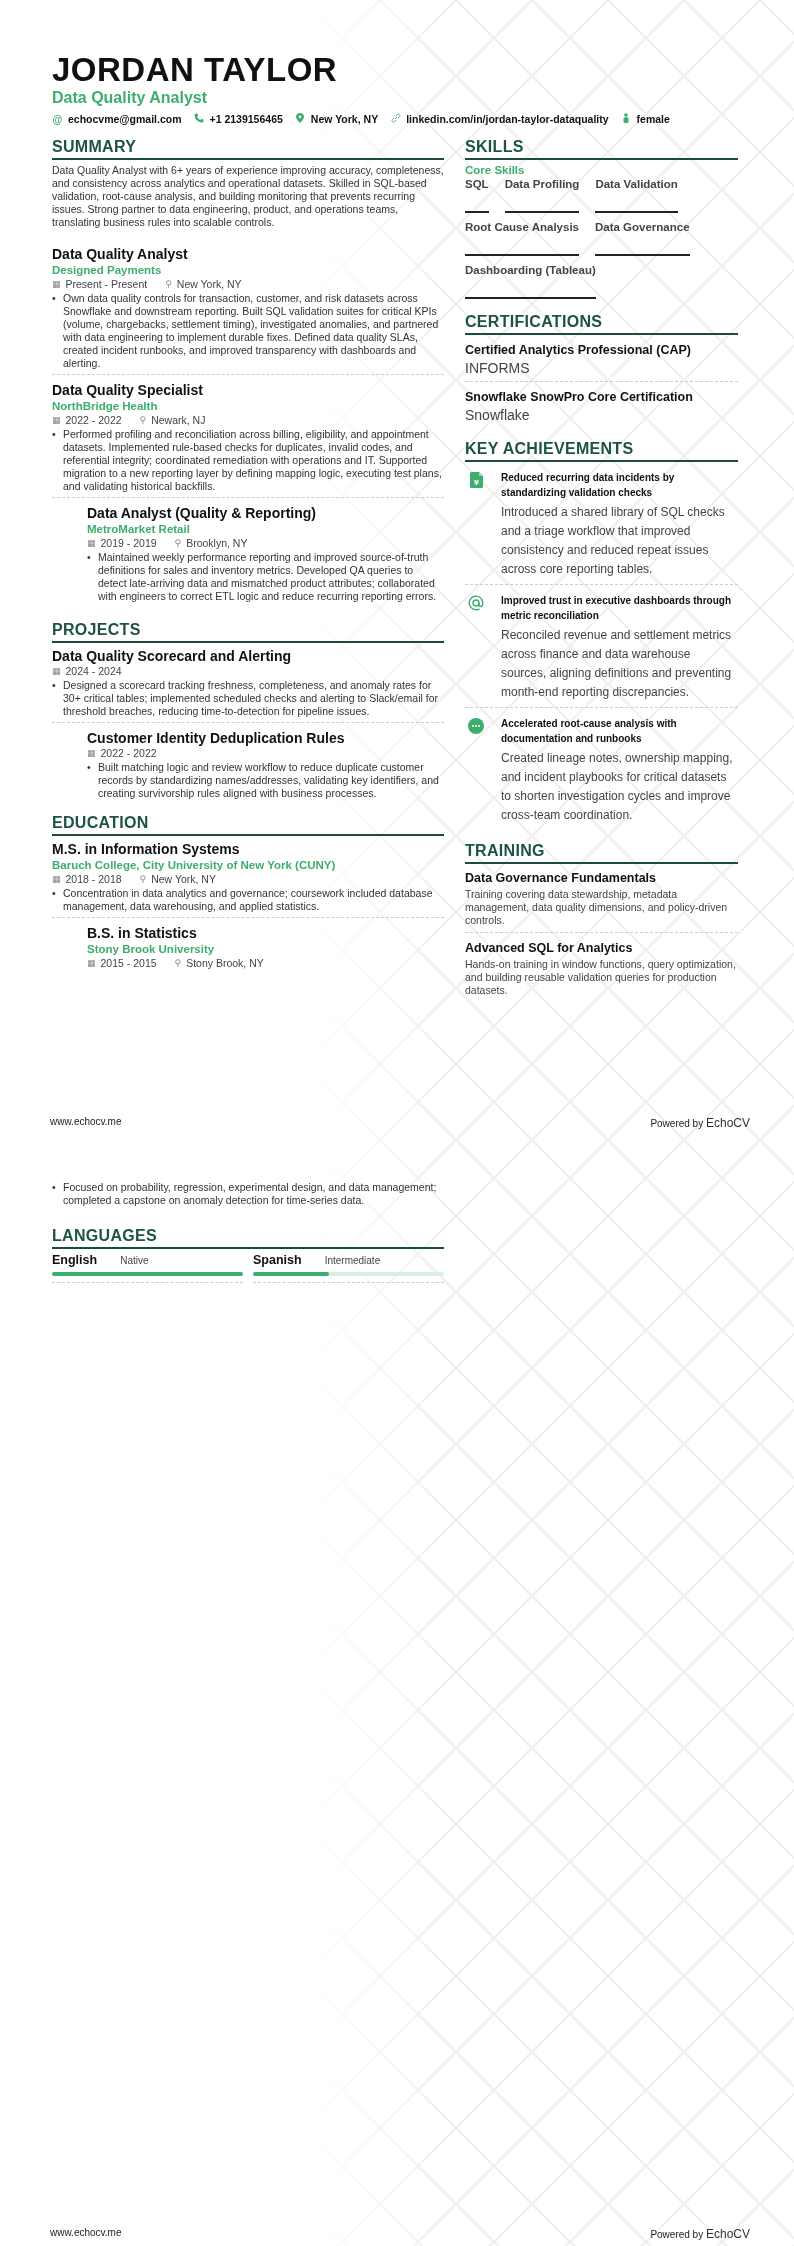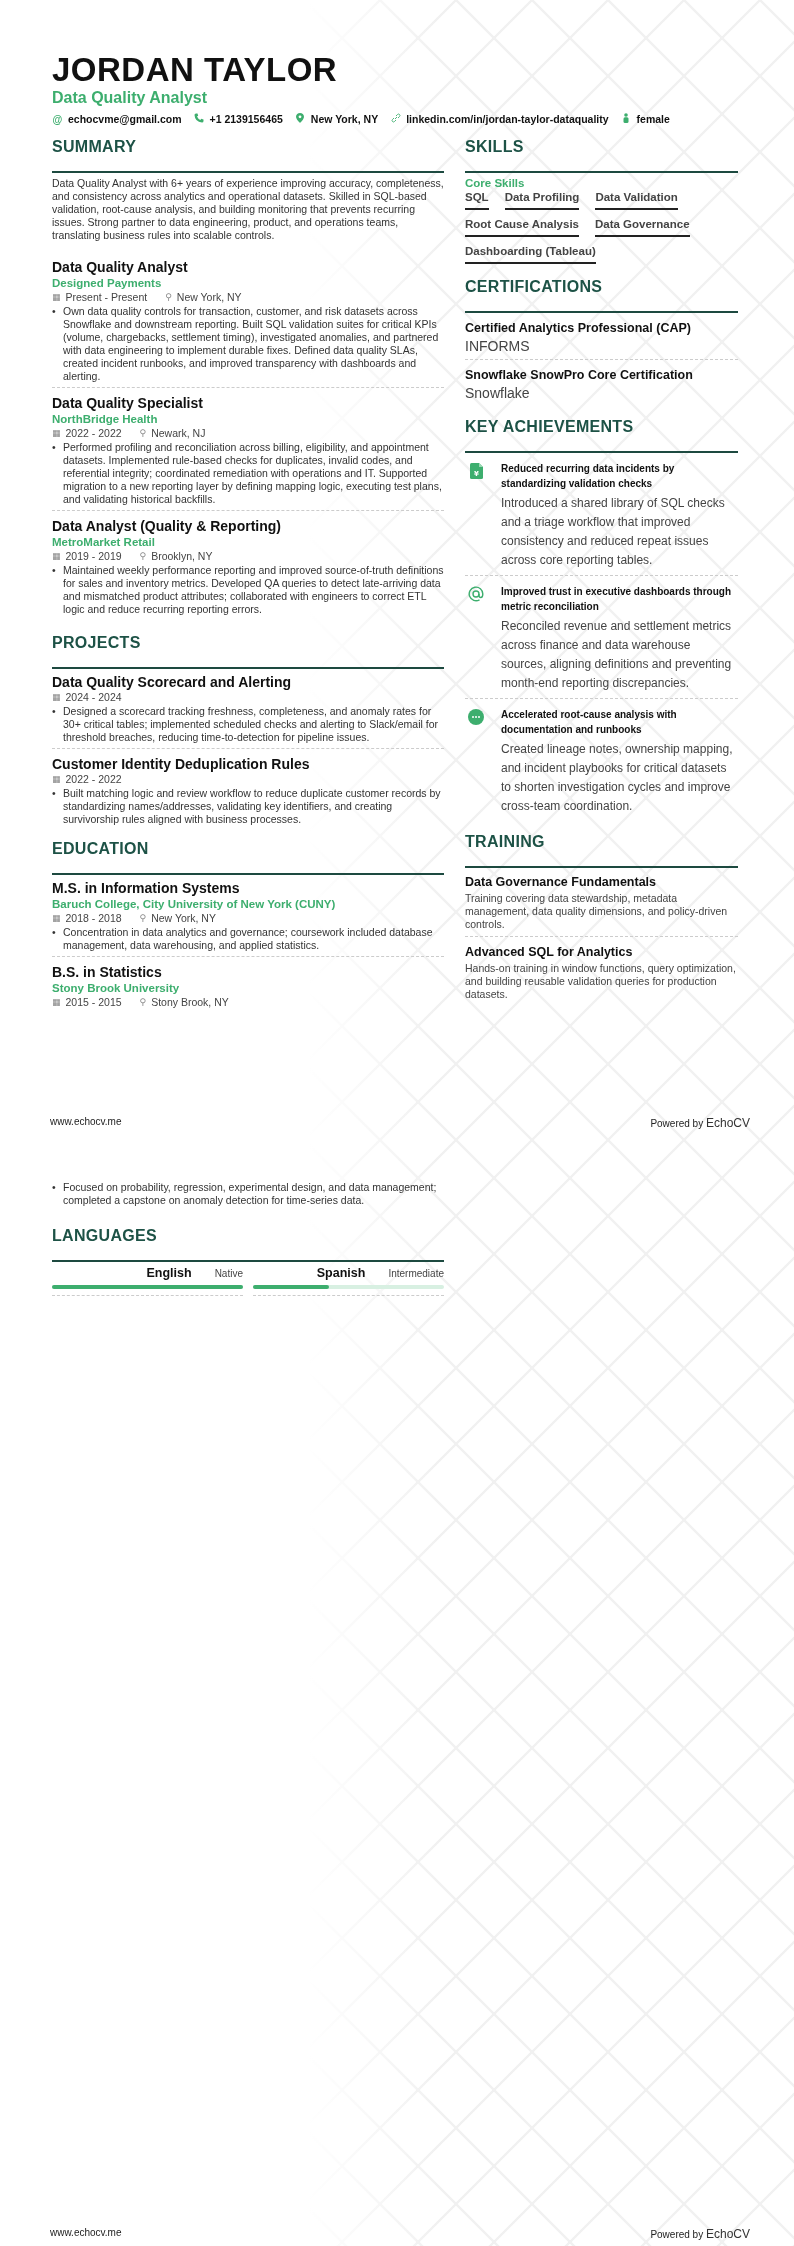--- a/index.html
+++ b/index.html
@@ -31,38 +31,38 @@
   .title { font-size: 16px; font-weight: 700; color: #3dae6e; margin-top: 1px; }
   .contacts { display: flex; gap: 12px; margin-top: 6px; font-size: 10.5px; font-weight: 700; color: #111; align-items: center; }
   .contact { display: flex; align-items: center; gap: 5px; }
   .ci { color: #3dae6e; font-size: 10px; width: 11px; text-align: center; }
 
   .col-left { position: absolute; left: 52px; top: 138px; width: 392px; }
   .col-right { position: absolute; left: 465px; top: 138px; width: 273px; }
 
   .sec-title {
     font-size: 16px; font-weight: 700; color: #1d5246; letter-spacing: 0.3px;
-    border-bottom: 2.5px solid #1d4a40; padding-bottom: 15px; margin-bottom: 4px;
+    border-bottom: 2.5px solid #1d4a40; padding-bottom: 2px; margin-bottom: 4px;
   }
   .section { margin-bottom: 18px; }
   .para { font-size: 10.5px; line-height: 13px; color: #333; }
 
   .entry { padding-bottom: 4px; margin-bottom: 6px; border-bottom: 1px dashed #ccc; }
-  .entry.last { border-bottom: none; }
+  .entry.last { border-bottom: none; margin-left: 35px; }
   .e-title { font-size: 14px; font-weight: 700; color: #111; line-height: 18px; }
   .e-org { font-size: 11.5px; font-weight: 700; color: #3dae6e; line-height: 15px; }
   .meta { display: flex; gap: 18px; font-size: 10.5px; color: #444; line-height: 13px; }
   .meta span.m { display: flex; align-items: center; gap: 5px; }
   .mi { color: #888; font-size: 9px; }
   .bullet { display: flex; gap: 6px; font-size: 10.5px; line-height: 13px; color: #333; margin-top: 1px; }
   .bullet .dot { flex: 0 0 5px; }
 
   .sub-green { font-size: 11.5px; font-weight: 700; color: #3dae6e; margin-top: 2px; }
   .skills { display: flex; flex-wrap: wrap; column-gap: 16px; row-gap: 8px; margin-top: 2px; }
-  .skill { font-size: 11.5px; font-weight: 700; color: #444; padding-bottom: 5px; border-bottom: 2px solid #222; }
+  .skill { font-size: 11.5px; font-weight: 700; color: #444; padding-bottom: 21px; border-bottom: 2px solid #222; }
 
   .cert { padding: 3px 0 5px; border-bottom: 1px dashed #ccc; margin-bottom: 4px; }
   .cert.last { border-bottom: none; }
   .c-title { font-size: 12.5px; font-weight: 700; color: #111; line-height: 16px; }
   .c-org { font-size: 14px; color: #444; margin-top: 2px; }
 
   .ach { display: flex; gap: 14px; padding: 4px 0 5px; border-bottom: 1px dashed #ccc; margin-bottom: 4px; }
   .ach.last { border-bottom: none; }
   .ach-icon { flex: 0 0 22px; display: flex; justify-content: center; padding-top: 2px; }
   .ach-title { font-size: 10px; font-weight: 700; color: #111; line-height: 15px; }
@@ -72,21 +72,21 @@
   .tr.last { border-bottom: none; }
   .tr-title { font-size: 12.5px; font-weight: 700; color: #111; line-height: 16px; }
   .tr-desc { font-size: 10.5px; color: #444; line-height: 13px; margin-top: 2px; }
 
   .footer { position: absolute; left: 50px; width: 700px; display: flex; justify-content: space-between; font-size: 10px; color: #222; }
   .footer .brand { font-size: 12px; color: #333; }
 
   .page2 { position: absolute; left: 52px; top: 1180px; width: 392px; }
   .langs { display: flex; gap: 10px; margin-top: 4px; }
   .lang { flex: 1; padding-bottom: 6px; border-bottom: 1px dashed #ccc; }
-  .lang-row { display: flex; justify-content: flex-end; align-items: baseline; }
+  .lang-row { display: flex; justify-content: flex-start; align-items: baseline; }
   .lang-name { font-size: 12.5px; font-weight: 700; color: #111; }
   .lang-level { font-size: 10px; color: #444; padding-left: 23px; }
   .bar { height: 4px; background: #d8f0e2; border-radius: 2px; margin-top: 5px; }
   .bar-fill { height: 4px; background: #3dae6e; border-radius: 2px; }
 </style>
 </head>
 <body>
 
 <div class="bg-pattern"></div>
 <div class="mask-left"></div>

